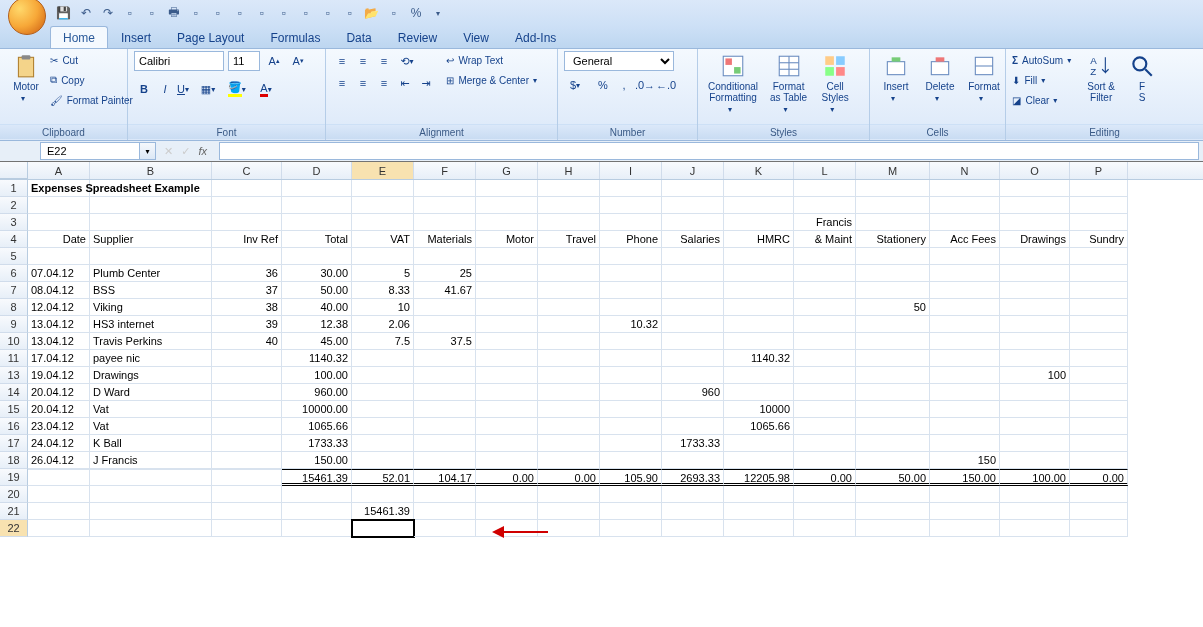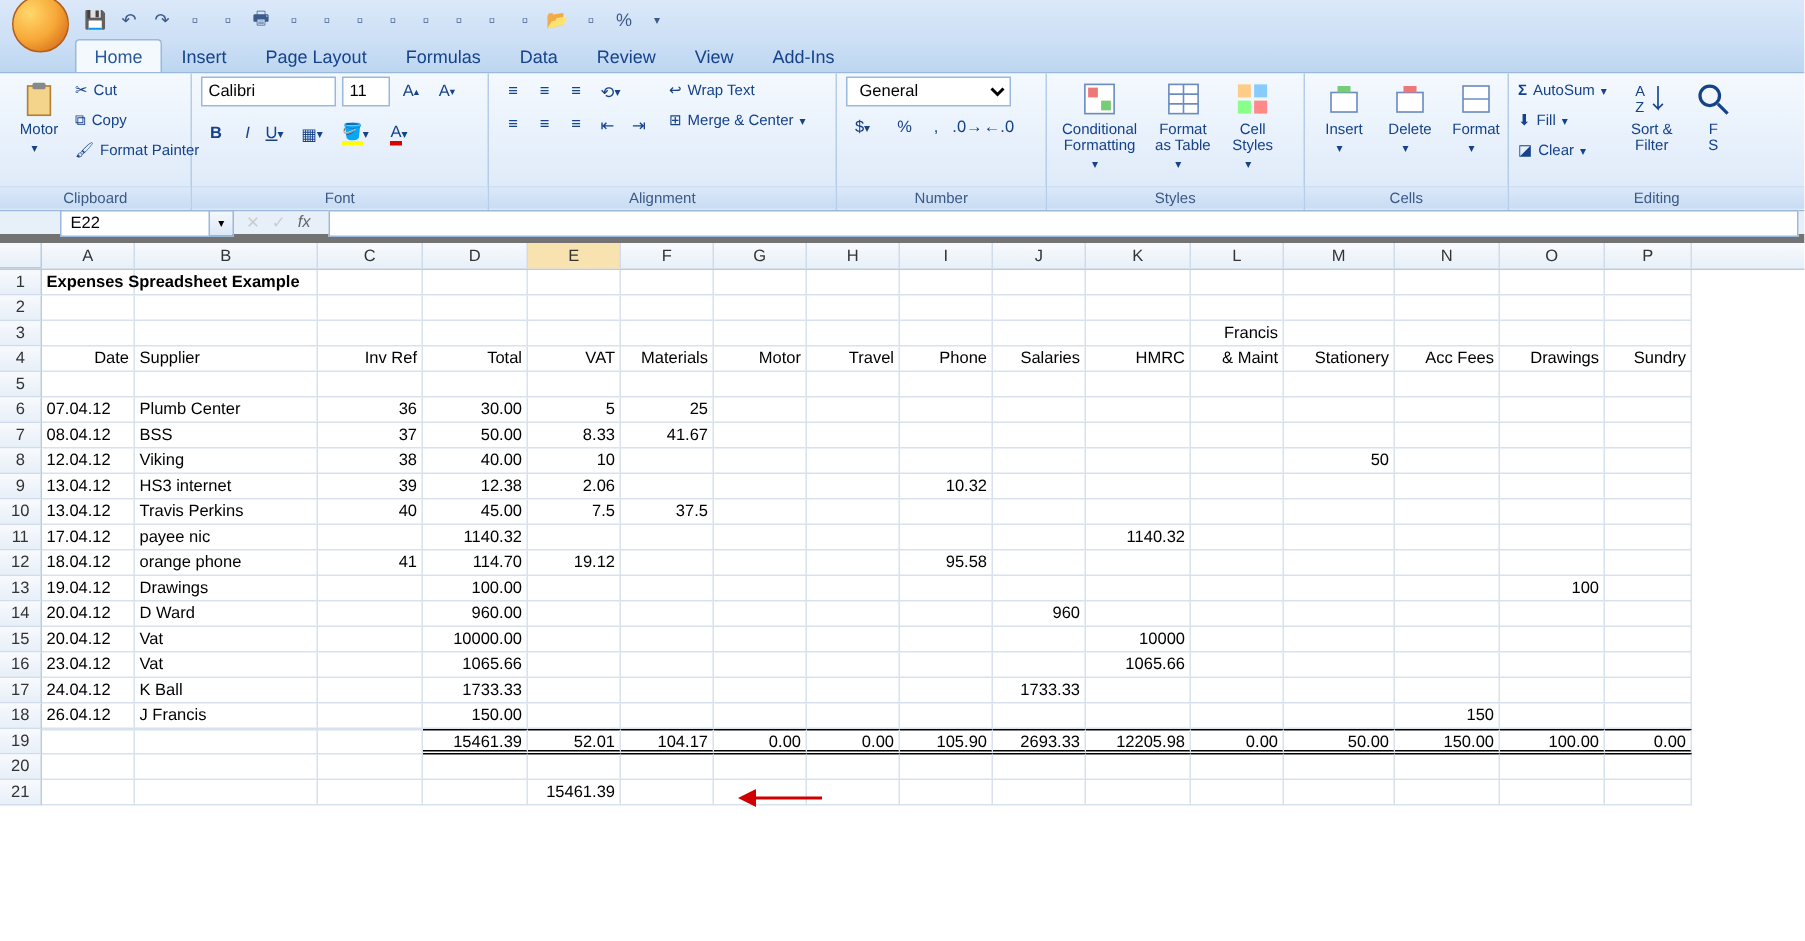--- a/index.html
+++ b/index.html
@@ -29,21 +29,21 @@
 .small-item { display: flex; align-items: center; gap: 4px; font-size: 10px; color: #15428b; white-space: nowrap; height: 18px; }
 .font-row1 { display: flex; gap: 4px; align-items: center; margin-bottom: 4px; }
 .sel { background: #fff; border: 1px solid #9ab8dc; height: 20px; font-size: 11px; padding: 1px 4px; color: #000; }
 .btnrow { display: flex; gap: 1px; }
 .sq { width: 20px; height: 20px; border: 1px solid transparent; display: flex; align-items: center; justify-content: center; font-size: 11px; color: #15428b; }
 .dd { width: 10px; font-size: 8px; color: #15428b; }
 .align-col { display: flex; flex-direction: column; gap: 2px; }
 .num-sel { width: 110px; }
 
 
-.fbar { height: 21px; background: #e7eff8; border-bottom: 6px solid #737373; display: flex; align-items: center; }
+.fbar { height: 21px; background: #e7eff8; border-bottom: 1px solid #737373; display: flex; align-items: center; }
 .namebox { width: 100px; margin-left: 40px; background: #fff; border: 1px solid #9ab8dc; height: 18px; padding: 1px 6px; font-size: 11px; display: flex; align-items: center; }
 .namebox-dd { width: 16px; border: 1px solid #9ab8dc; border-left: none; height: 18px; background: linear-gradient(#f5f8fc, #dce8f6); display: flex; align-items: center; justify-content: center; font-size: 8px; }
 .fx-btns { display: flex; gap: 8px; margin: 0 8px; color: #888; font-size: 11px; }
 .fx-label { font-style: italic; color: #666; margin-right: 4px; }
 .fbar-input { flex: 1; height: 18px; background: #fff; border: 1px solid #9ab8dc; margin-right: 4px; }
 
 
 .grid-wrap { position: relative; }
 .colheads { display: flex; height: 18px; background: linear-gradient(#f8fafd, #e7eff8); border-bottom: 1px solid #b8cce0; }
 .corner { width: 28px; background: linear-gradient(#f8fafd, #e7eff8); border-right: 1px solid #b8cce0; border-bottom: 1px solid #b8cce0; }
@@ -559,39 +559,20 @@
         <div class="c wI r"></div>
         <div class="c wJ r"></div>
         <div class="c wK r">1140.32</div>
         <div class="c wL r"></div>
         <div class="c wM r"></div>
         <div class="c wN r"></div>
         <div class="c wO r"></div>
         <div class="c wP r"></div>
       </div>
       <div class="row">
-        <div class="rh">12</div>
-        <div class="c wA">18.04.12</div>
-        <div class="c wB">orange phone</div>
-        <div class="c wC r">41</div>
-        <div class="c wD r">114.70</div>
-        <div class="c wE r">19.12</div>
-        <div class="c wF r"></div>
-        <div class="c wG r"></div>
-        <div class="c wH r"></div>
-        <div class="c wI r">95.58</div>
-        <div class="c wJ r"></div>
-        <div class="c wK r"></div>
-        <div class="c wL r"></div>
-        <div class="c wM r"></div>
-        <div class="c wN r"></div>
-        <div class="c wO r"></div>
-        <div class="c wP r"></div>
-      </div>
-      <div class="row">
         <div class="rh">13</div>
         <div class="c wA">19.04.12</div>
         <div class="c wB">Drawings</div>
         <div class="c wC r"></div>
         <div class="c wD r">100.00</div>
         <div class="c wE r"></div>
         <div class="c wF r"></div>
         <div class="c wG r"></div>
         <div class="c wH r"></div>
         <div class="c wI r"></div>
@@ -748,19 +729,38 @@
         <div class="c wH r"></div>
         <div class="c wI r"></div>
         <div class="c wJ r"></div>
         <div class="c wK r"></div>
         <div class="c wL r"></div>
         <div class="c wM r"></div>
         <div class="c wN r"></div>
         <div class="c wO r"></div>
         <div class="c wP r"></div>
       </div>
+      <div class="row">
+        <div class="rh active">22</div>
+        <div class="c wA"></div>
+        <div class="c wB"></div>
+        <div class="c wC r"></div>
+        <div class="c wD r"></div>
+        <div class="c wE r selcell"></div>
+        <div class="c wF r"></div>
+        <div class="c wG r"></div>
+        <div class="c wH r"></div>
+        <div class="c wI r"></div>
+        <div class="c wJ r"></div>
+        <div class="c wK r"></div>
+        <div class="c wL r"></div>
+        <div class="c wM r"></div>
+        <div class="c wN r"></div>
+        <div class="c wO r"></div>
+        <div class="c wP r"></div>
+      </div>
     </div>
 
   <svg class="arrow" style="left:490px;top:360px" width="60" height="20">
     <line x1="58" y1="10" x2="10" y2="10" stroke="#d00000" stroke-width="2"></line>
     <polygon points="2,10 14,4 14,16" fill="#d00000"></polygon>
   </svg>
 </div>
 
 </body></html>

